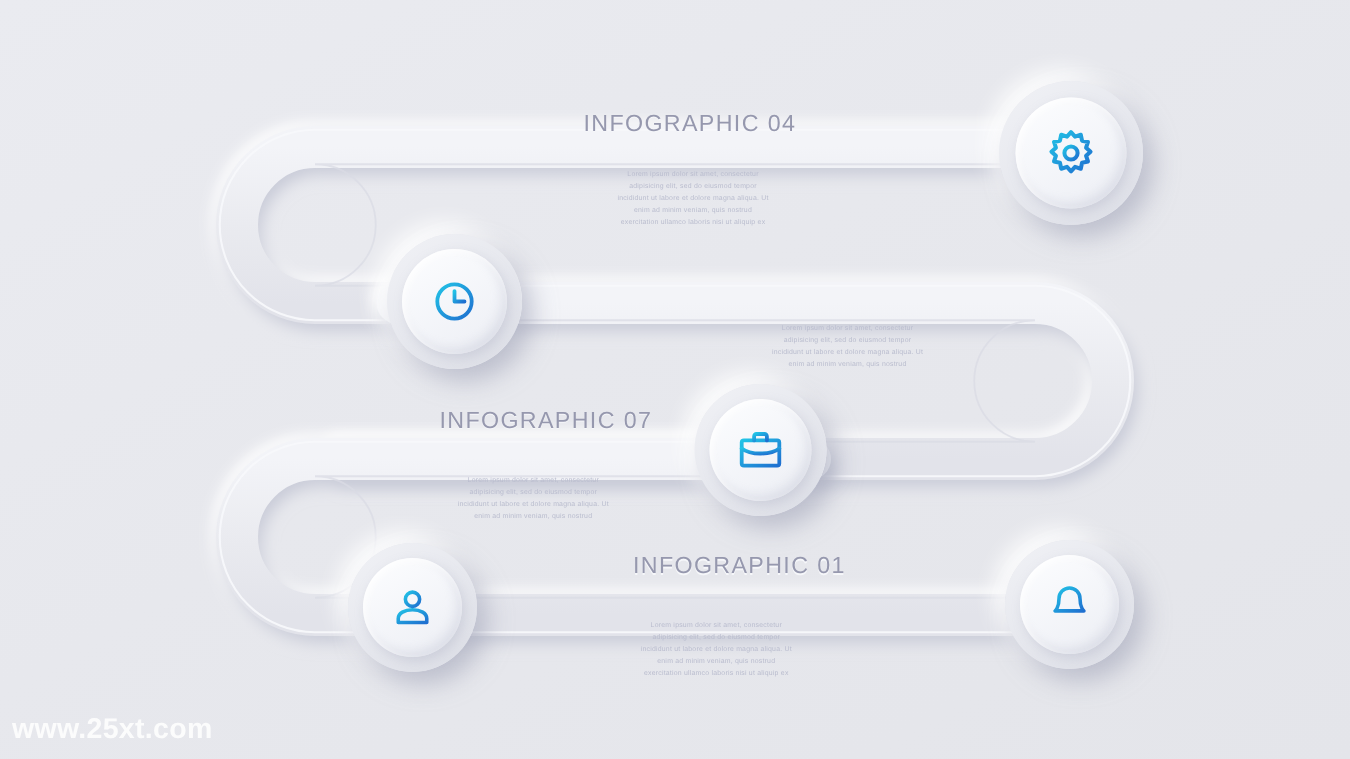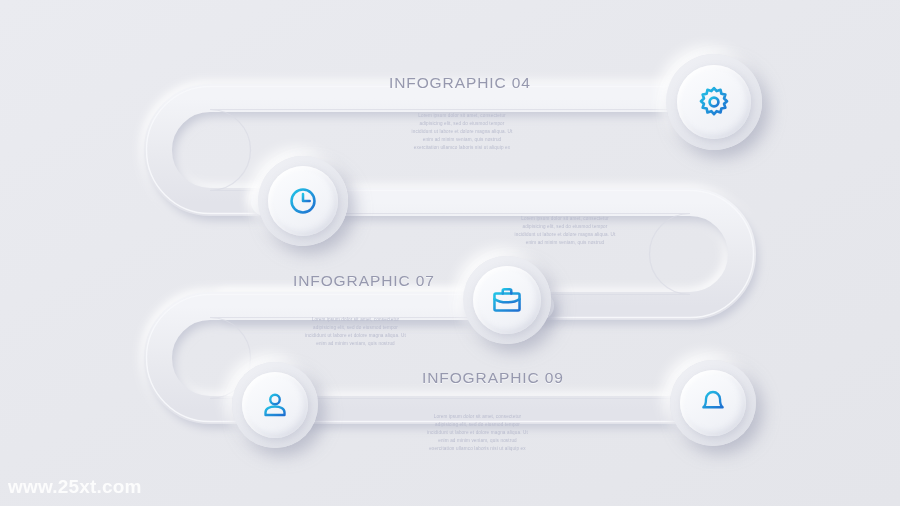--- a/index.html
+++ b/index.html
@@ -163,21 +163,21 @@
   </div>
 
   <div class="sec-title" style="left:293px; top:272px;">INFOGRAPHIC 07</div>
   <div class="sec-body" style="left:283px; top:316px; width:145px;">
     <div>Lorem ipsum dolor sit amet, consectetur</div>
     <div>adipisicing elit, sed do eiusmod tempor</div>
     <div>incididunt ut labore et dolore magna aliqua. Ut</div>
     <div>enim ad minim veniam, quis nostrud</div>
   </div>
 
-  <div class="sec-title" style="left:422px; top:369px;">INFOGRAPHIC 09</div>
+  <div class="sec-title" style="left:422px; top:369px;">INFOGRAPHIC 01</div>
   <div class="sec-body" style="left:400px; top:413px; width:155px;">
     <div>Lorem ipsum dolor sit amet, consectetur</div>
     <div>adipisicing elit, sed do eiusmod tempor</div>
     <div>incididunt ut labore et dolore magna aliqua. Ut</div>
     <div>enim ad minim veniam, quis nostrud</div>
     <div>exercitation ullamco laboris nisi ut aliquip ex</div>
   </div>
 
   <div class="node" style="left:666px; top:54px; width:96px; height:96px;">
     <div class="node-inner" style="width:74px; height:74px;">

